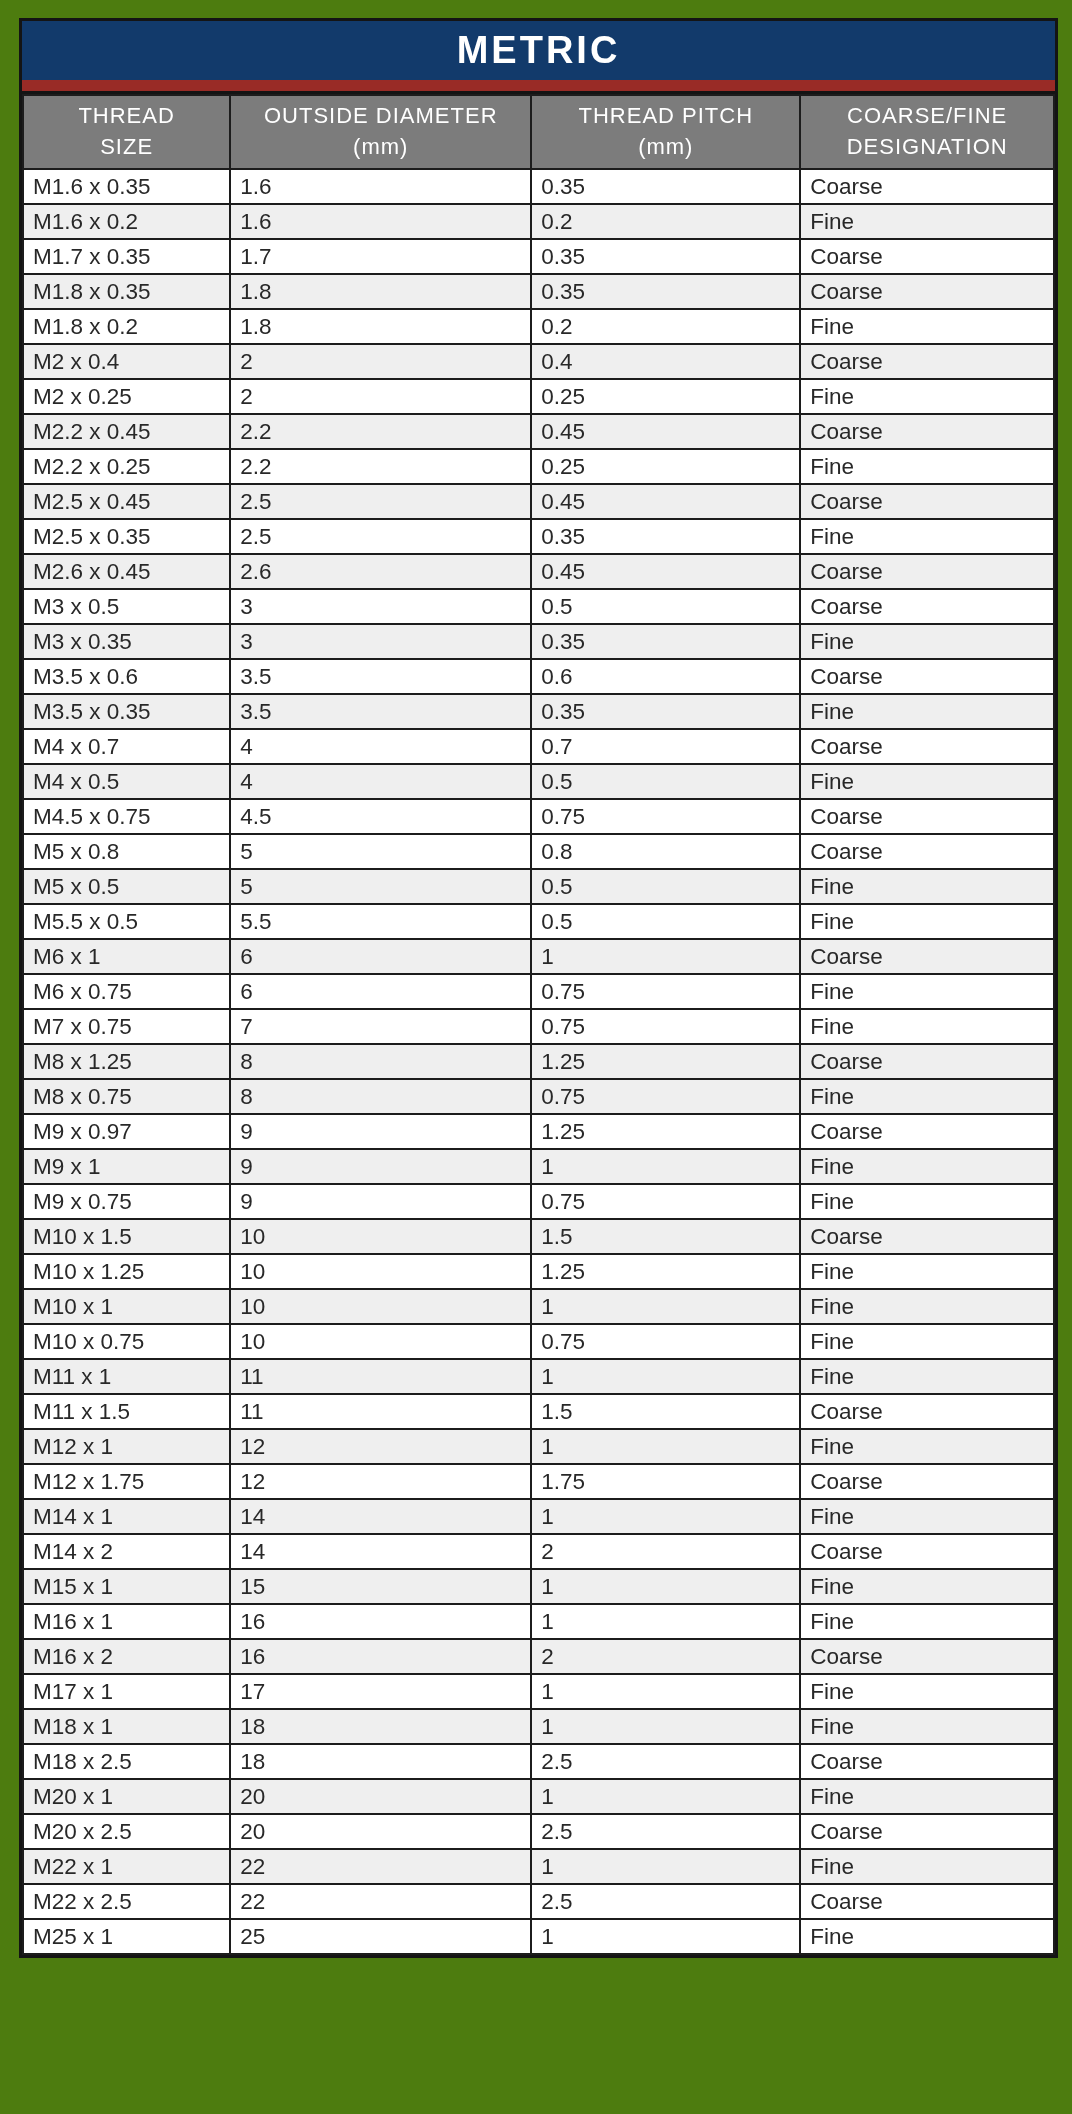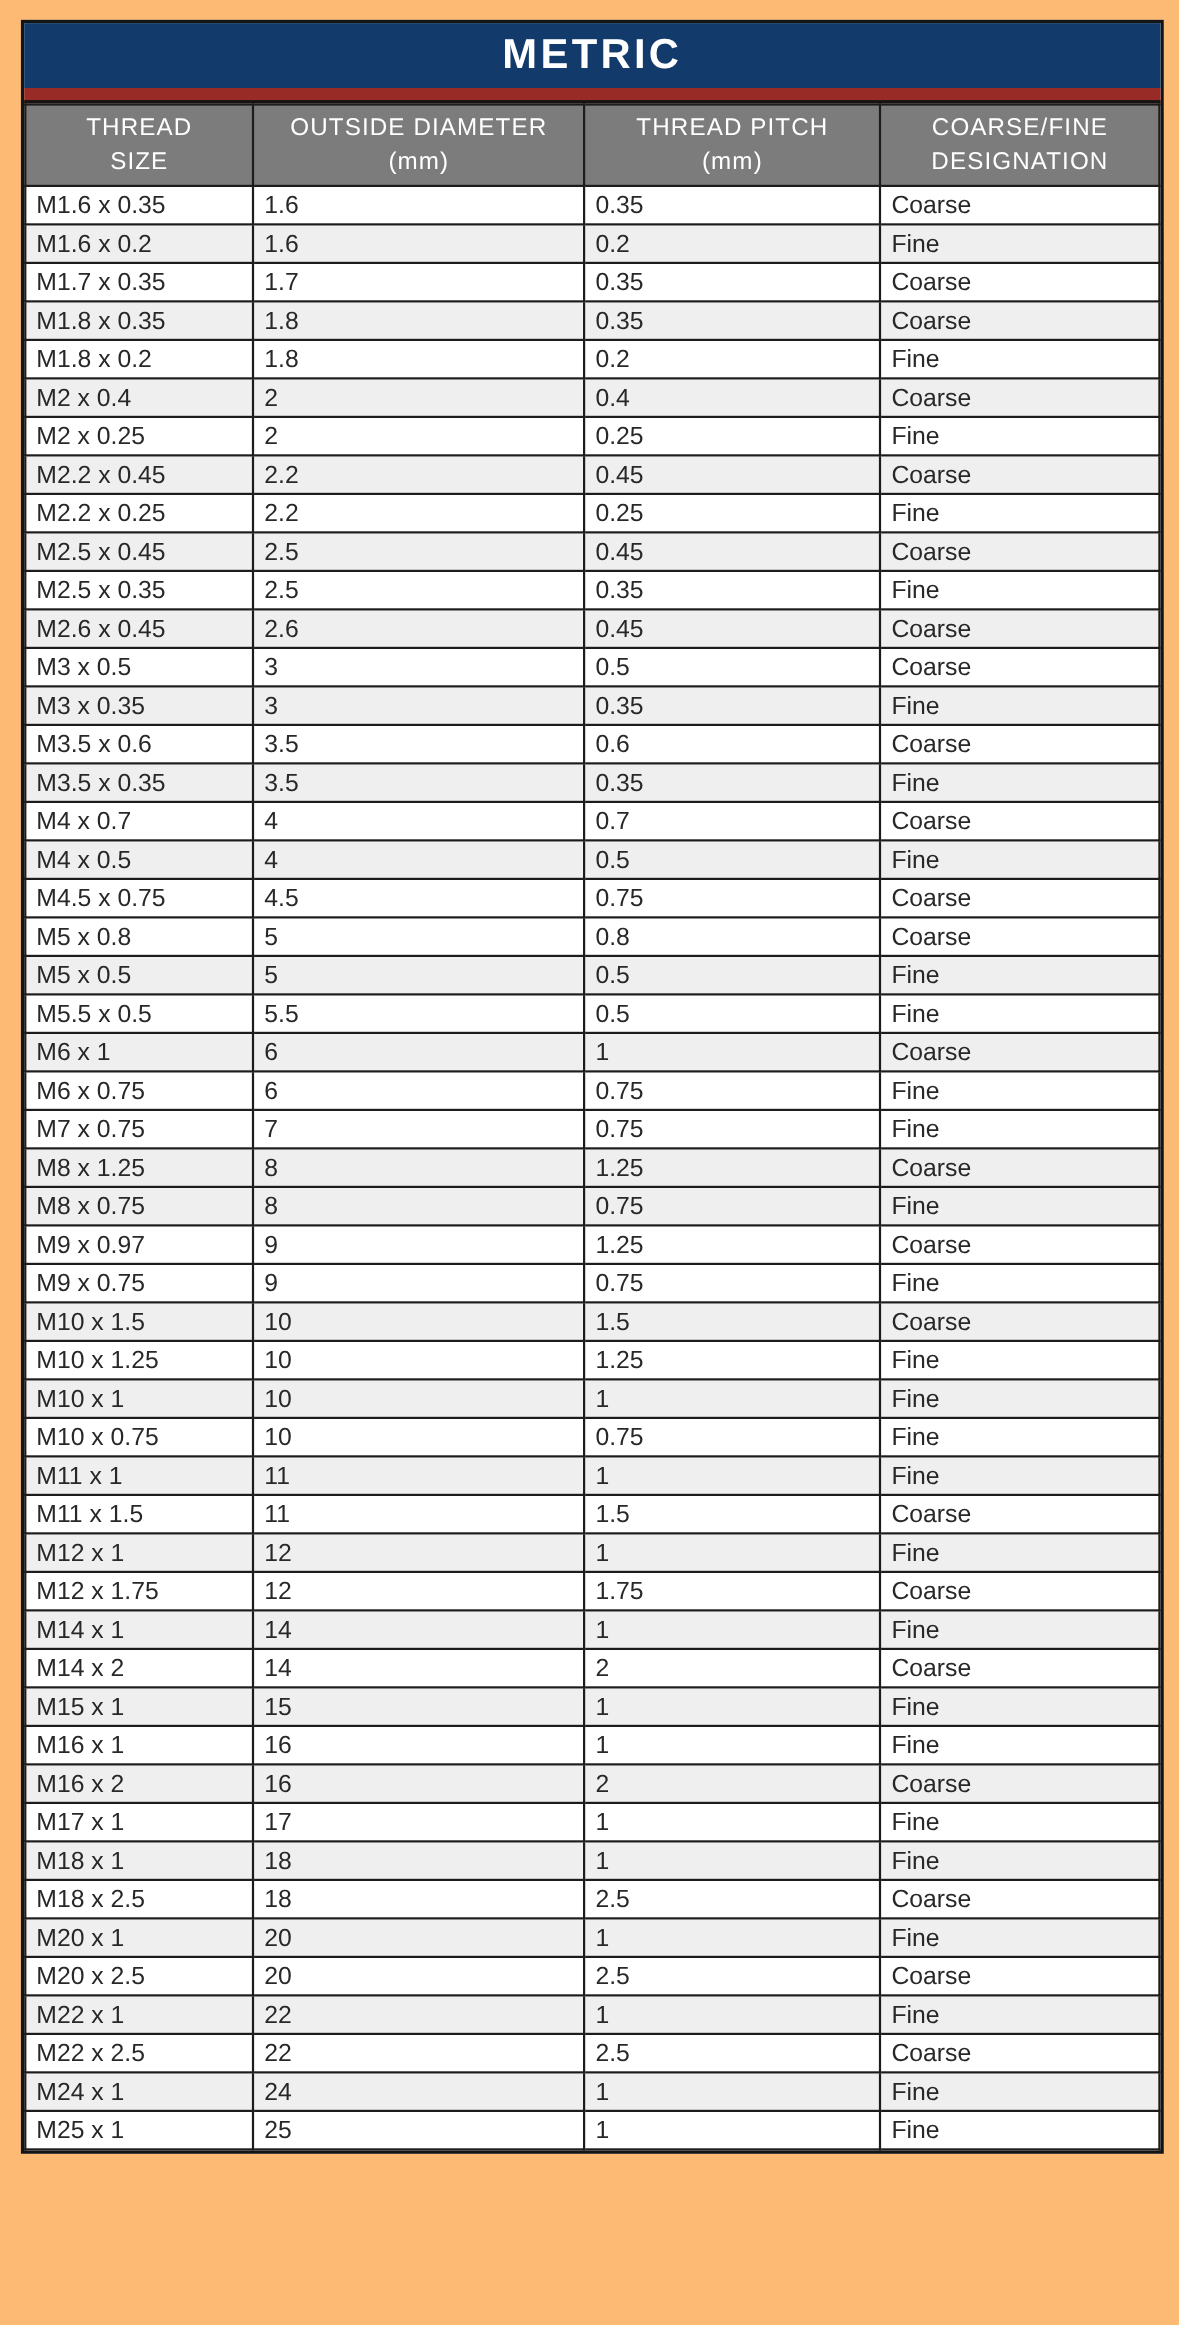--- a/index.html
+++ b/index.html
@@ -5,21 +5,21 @@
   :root{
     --navy:#123A6B; --red:#992B26; --gray:#7C7C7C;
     --alt:#EFEFEF; --border:#1C1C1C; --ink:#282828;
   }
   *{box-sizing:border-box;}
   html,body{margin:0;padding:0;}
   body{
     width:1072px;height:2114px;background:#ffffff;
     font-family:"Liberation Sans",sans-serif;
   }
-  .sheet{position:relative;width:1072px;height:2114px;background:#fdba74;overflow:hidden;}
+  .sheet{position:relative;width:1072px;height:2114px;background:#4d7c0f;overflow:hidden;}
   .table-frame{
     position:absolute;left:19px;top:18px;width:1039px;
     border:3px solid #141414;background:#fff;
   }
   .title-bar{
     height:59px;background:var(--navy);
     display:flex;align-items:center;justify-content:center;
   }
   .title-text{
     color:#ffffff;font-size:38px;font-weight:bold;letter-spacing:3px;
@@ -246,20 +246,26 @@
             <td>8</td>
             <td>0.75</td>
             <td>Fine</td>
           </tr>
           <tr>
             <td>M9 x 0.97</td>
             <td>9</td>
             <td>1.25</td>
             <td>Coarse</td>
           </tr>
+          <tr class="alt">
+            <td>M9 x 1</td>
+            <td>9</td>
+            <td>1</td>
+            <td>Fine</td>
+          </tr>
           <tr>
             <td>M9 x 0.75</td>
             <td>9</td>
             <td>0.75</td>
             <td>Fine</td>
           </tr>
           <tr class="alt">
             <td>M10 x 1.5</td>
             <td>10</td>
             <td>1.5</td>
@@ -372,26 +378,20 @@
             <td>22</td>
             <td>1</td>
             <td>Fine</td>
           </tr>
           <tr>
             <td>M22 x 2.5</td>
             <td>22</td>
             <td>2.5</td>
             <td>Coarse</td>
           </tr>
-          <tr class="alt">
-            <td>M24 x 1</td>
-            <td>24</td>
-            <td>1</td>
-            <td>Fine</td>
-          </tr>
           <tr>
             <td>M25 x 1</td>
             <td>25</td>
             <td>1</td>
             <td>Fine</td>
           </tr>
         </tbody>
     </table>
 
   </div>

